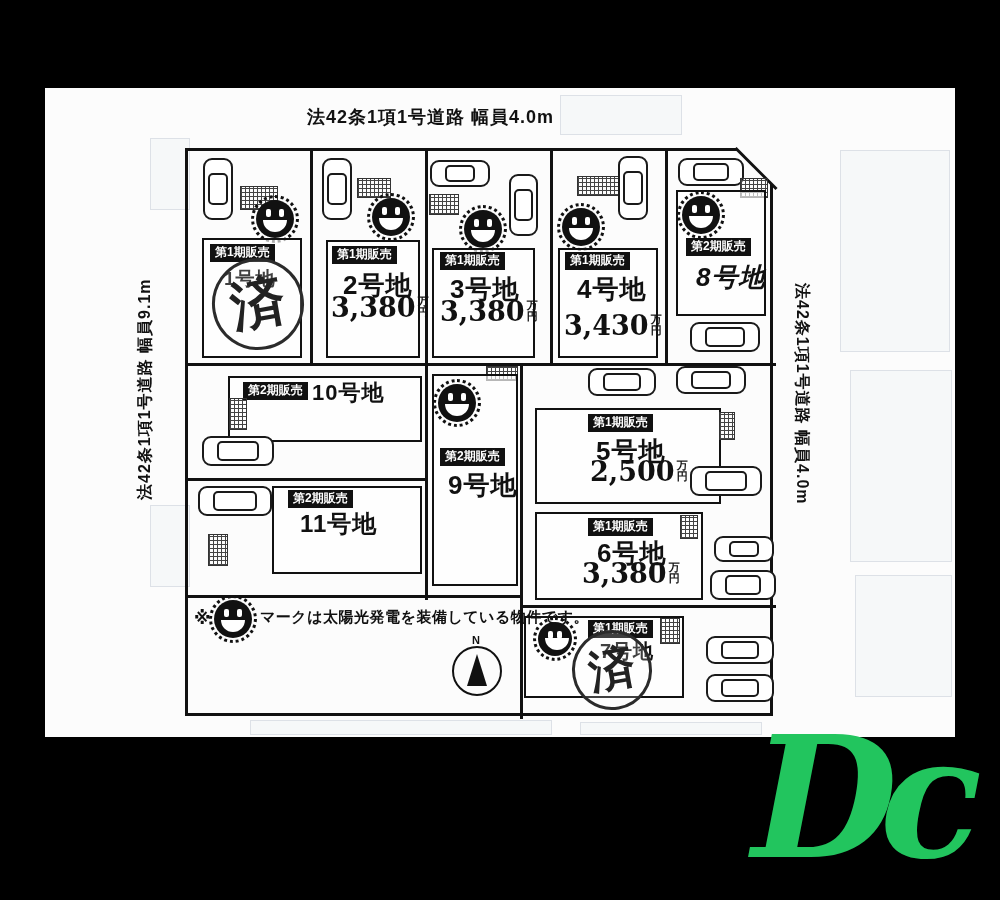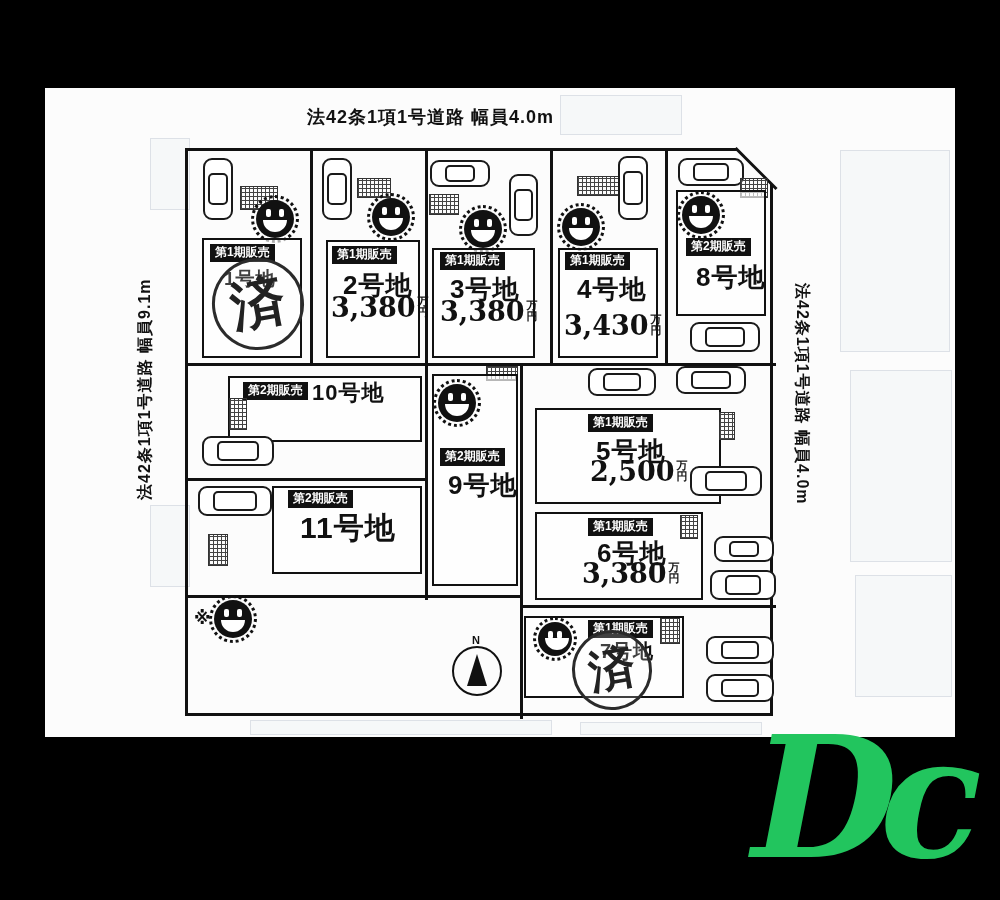--- a/index.html
+++ b/index.html
@@ -17,21 +17,21 @@
   .roadlabel{position:absolute;font-weight:bold;font-size:18px;letter-spacing:1px;white-space:nowrap;}
   .vtext{writing-mode:vertical-rl;text-orientation:sideways;font-size:16px;}
   .vtext.up{transform:rotate(180deg);}
   .ibox{position:absolute;border:2px solid #111;box-sizing:border-box;background:rgba(255,255,255,.65);}
   .badge{position:absolute;background:#111;color:#fff;font-size:12px;font-weight:bold;
          padding:1px 5px;white-space:nowrap;line-height:1.3;}
   .lotname{position:absolute;font-weight:bold;font-size:26px;white-space:nowrap;letter-spacing:1px;}
   .price{position:absolute;display:flex;align-items:flex-end;font-family:"DejaVu Serif","Liberation Serif",serif;}
   .price .num{font-size:27px;font-weight:bold;line-height:1;}
   .price .unit{width:1.05em;font-size:11px;font-weight:bold;line-height:1.05;word-break:break-all;
-         margin-left:2px;padding-bottom:2px;font-family:"Liberation Sans",sans-serif;}
+         margin-left:2px;padding-bottom:2px;font-family:"Liberation Sans",sans-serif;text-align:center;}
   .car{position:absolute;border:2px solid #1a1a1a;border-radius:9px;background:#fff;box-sizing:border-box;}
   .car.h::before{content:"";position:absolute;inset:3px 13px;border:2px solid #1a1a1a;border-radius:5px;}
   .car.v::before{content:"";position:absolute;inset:13px 3px;border:2px solid #1a1a1a;border-radius:5px;}
   .hatch{position:absolute;border:1px solid #333;box-sizing:border-box;
          background-image:repeating-linear-gradient(0deg,#444 0 1px,transparent 1px 4px),
                           repeating-linear-gradient(90deg,#444 0 1px,transparent 1px 4px);}
   .sun{position:absolute;width:38px;height:38px;background:#111;border-radius:50%;
        outline:3px dotted #111;outline-offset:2px;}
   .sun .eye{position:absolute;top:9px;width:5px;height:8px;background:#fff;border-radius:2px;}
   .sun .eye.l{left:10px;} .sun .eye.r{right:10px;}
@@ -146,33 +146,33 @@
 
   <div class="car h" style="left:678px;top:158px;width:66px;height:28px;"></div>
   <div class="hatch" style="left:740px;top:178px;width:28px;height:20px;"></div>
   <div class="ibox" style="left:676px;top:190px;width:90px;height:126px;"></div>
   <div class="sun" style="left:682px;top:196px;">
     <span class="eye l"></span>
       <span class="eye r"></span>
       <span class="mouth"></span>
     </div>
   <div class="badge" style="left:686px;top:238px;">第2期販売</div>
-  <div class="lotname" style="left:696px;top:260px;">8号地</div>
+  <div class="lotname" style="left:696px;top:260px;font-style:italic;">8号地</div>
   <div class="car h" style="left:690px;top:322px;width:70px;height:30px;"></div>
 
   <div class="ibox" style="left:228px;top:376px;width:194px;height:66px;"></div>
   <div class="badge" style="left:243px;top:382px;">第2期販売</div>
   <div class="lotname" style="left:312px;top:378px;font-size:22px;">10号地</div>
   <div class="hatch" style="left:229px;top:398px;width:18px;height:32px;"></div>
   <div class="car h" style="left:202px;top:436px;width:72px;height:30px;"></div>
 
   <div class="car h" style="left:198px;top:486px;width:74px;height:30px;"></div>
   <div class="ibox" style="left:272px;top:486px;width:150px;height:88px;"></div>
   <div class="badge" style="left:288px;top:490px;">第2期販売</div>
-  <div class="lotname" style="left:300px;top:508px;font-size:30px;">11号地</div>
+  <div class="lotname" style="left:300px;top:508px;font-size:24px;">11号地</div>
   <div class="hatch" style="left:208px;top:534px;width:20px;height:32px;"></div>
 
   <div class="hatch" style="left:486px;top:366px;width:32px;height:15px;"></div>
   <div class="ibox" style="left:432px;top:374px;width:86px;height:212px;"></div>
   <div class="sun" style="left:438px;top:384px;">
     <span class="eye l"></span>
       <span class="eye r"></span>
       <span class="mouth"></span>
     </div>
   <div class="badge" style="left:440px;top:448px;">第2期販売</div>
@@ -213,19 +213,20 @@
   <div class="stamp" style="left:572px;top:630px;width:74px;height:74px;font-size:46px;">済</div>
   <div class="car h" style="left:706px;top:636px;width:68px;height:28px;"></div>
   <div class="car h" style="left:706px;top:674px;width:68px;height:28px;"></div>
 
   <div class="legend-prefix" style="left:194px;top:608px;">※</div>
   <div class="sun" style="left:214px;top:600px;">
     <span class="eye l"></span>
       <span class="eye r"></span>
       <span class="mouth"></span>
     </div>
+  <div class="legend-text" style="left:260px;top:608px;">マークは太陽光発電を装備している物件です。</div>
 
   <div class="compass-n" style="left:472px;top:634px;">N</div>
   <div class="compass-circle" style="left:452px;top:646px;"></div>
   <div class="compass-tri" style="left:467px;top:654px;"></div>
 
   <div class="logo">Dc</div>
 </div>
 
 </body></html>

